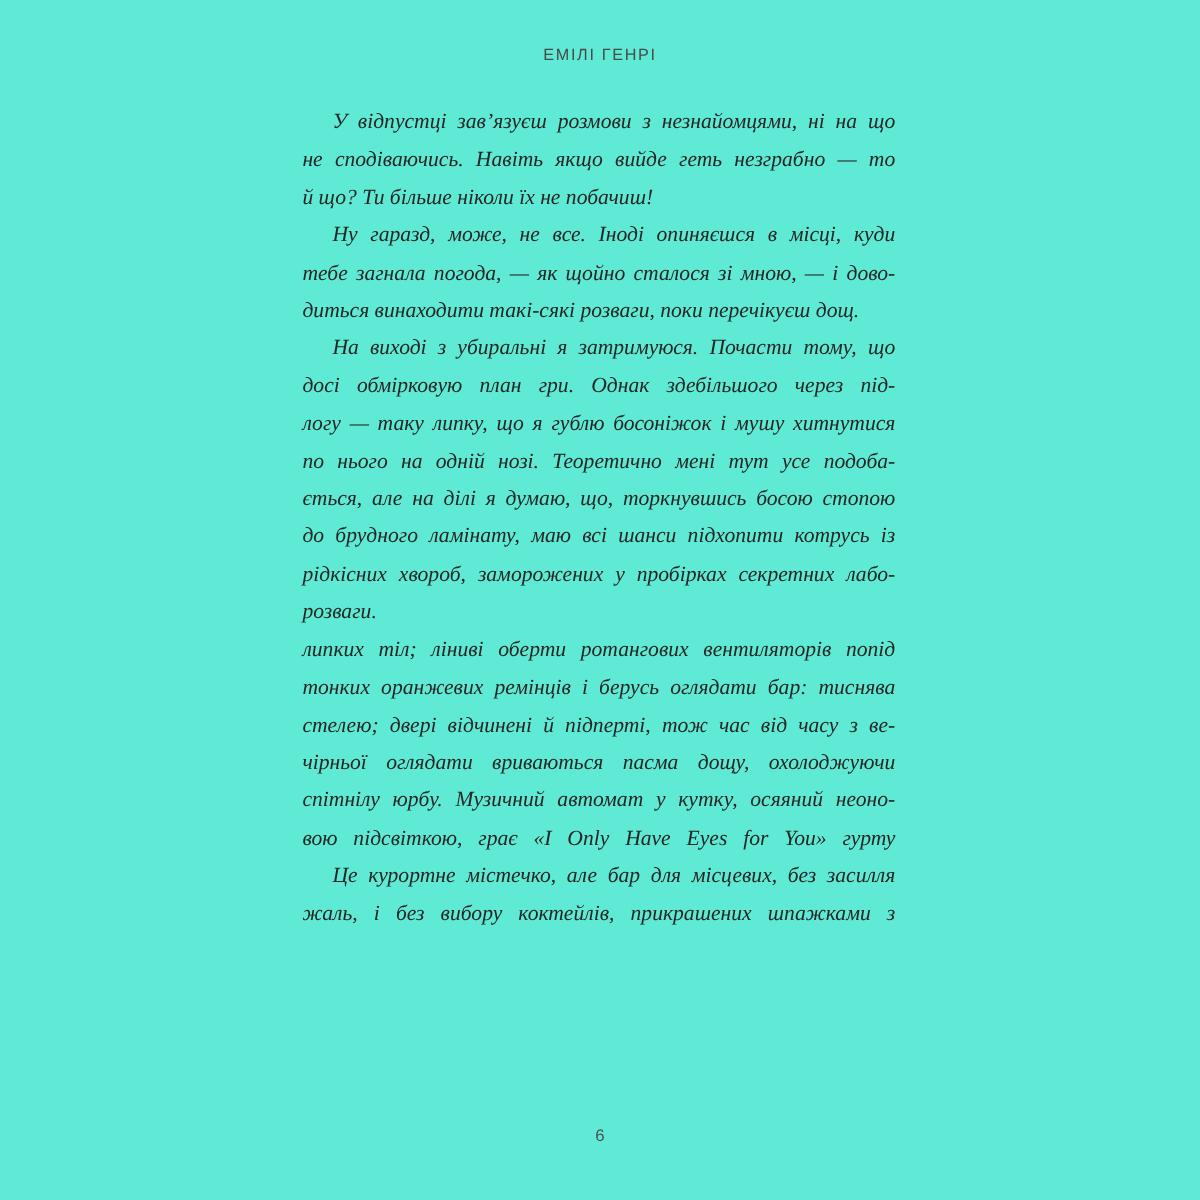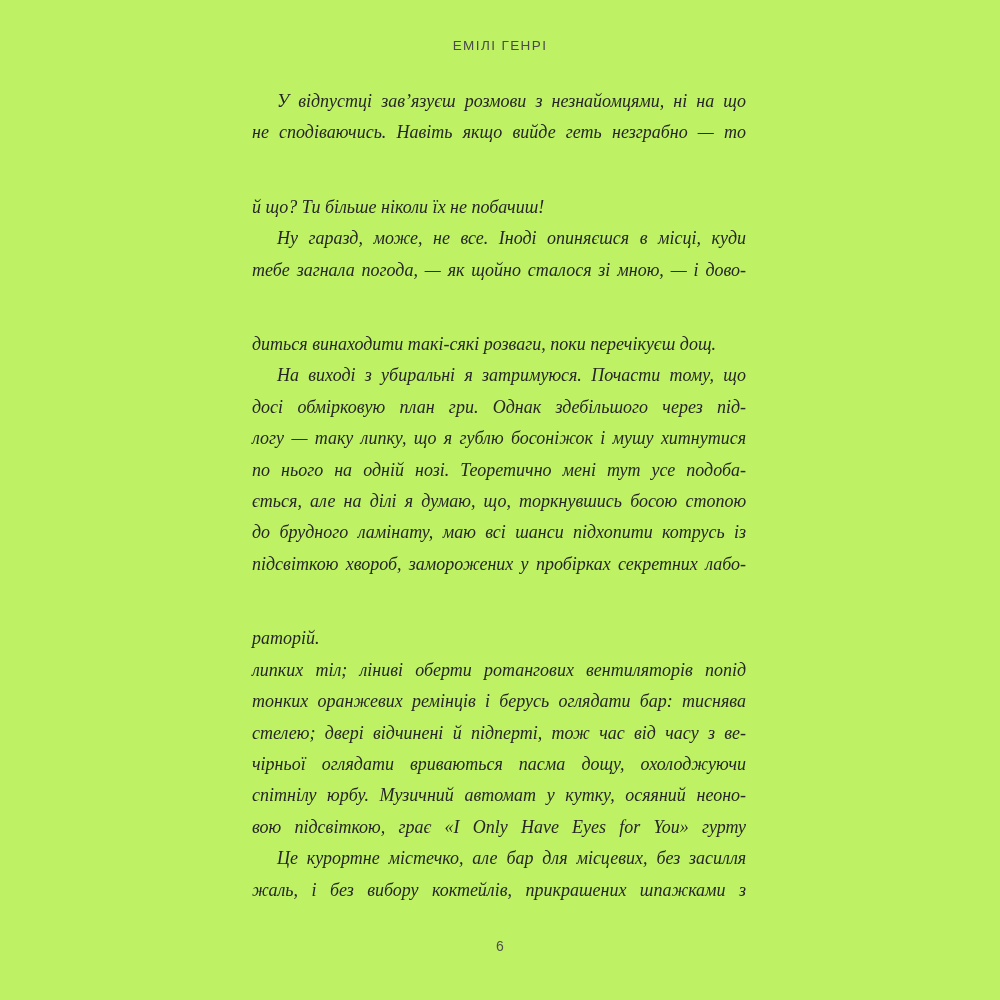--- a/index.html
+++ b/index.html
@@ -14,21 +14,21 @@
     overflow: hidden;
     font-family: "Liberation Serif", "DejaVu Serif", serif;
     color: #2b2b2b;
     -webkit-font-smoothing: antialiased;
   }
 
   .page {
     position: relative;
     width: 1000px;
     height: 1000px;
-    background: #bef264;
+    background: #5eead4;
   }
 
   
   .running-head {
     position: absolute;
     top: 38px;
     left: 0;
     width: 1000px;
     text-align: center;
     font-family: "Liberation Sans", "DejaVu Sans", sans-serif;
@@ -60,21 +60,20 @@
   .line {
     display: block;
     text-align: justify;
     text-align-last: justify;
     white-space: nowrap;
   }
   .line.last,
   .line.ragged {
     text-align: right;
     text-align-last: left;
-    margin-top: 43px;
   }
   .line .ind {
     display: inline-block;
     width: 25px;
   }
 
   
   .line:not(.last):not(.ragged) {
     white-space: normal;
     word-spacing: 0;
@@ -110,22 +109,22 @@
         <span class="line"><span><span>тебе</span><span class="gap"> </span><span>загнала</span><span class="gap"> </span><span>погода,</span><span class="gap"> </span><span>—</span><span class="gap"> </span><span>як</span><span class="gap"> </span><span>щойно</span><span class="gap"> </span><span>сталося</span><span class="gap"> </span><span>зі</span><span class="gap"> </span><span>мною,</span><span class="gap"> </span><span>—</span><span class="gap"> </span><span>і</span><span class="gap"> </span><span>дово-</span></span></span>
         <span class="line last"><span>диться винаходити такі-сякі розваги, поки перечікуєш дощ.</span></span>
       </p>
       <p class="para">
         <span class="line"><span class="ind"></span><span><span>На</span><span class="gap"> </span><span>виході</span><span class="gap"> </span><span>з</span><span class="gap"> </span><span>убиральні</span><span class="gap"> </span><span>я</span><span class="gap"> </span><span>затримуюся.</span><span class="gap"> </span><span>Почасти</span><span class="gap"> </span><span>тому,</span><span class="gap"> </span><span>що</span></span></span>
         <span class="line"><span><span>досі</span><span class="gap"> </span><span>обмірковую</span><span class="gap"> </span><span>план</span><span class="gap"> </span><span>гри.</span><span class="gap"> </span><span>Однак</span><span class="gap"> </span><span>здебільшого</span><span class="gap"> </span><span>через</span><span class="gap"> </span><span>під-</span></span></span>
         <span class="line"><span><span>логу</span><span class="gap"> </span><span>—</span><span class="gap"> </span><span>таку</span><span class="gap"> </span><span>липку,</span><span class="gap"> </span><span>що</span><span class="gap"> </span><span>я</span><span class="gap"> </span><span>гублю</span><span class="gap"> </span><span>босоніжок</span><span class="gap"> </span><span>і</span><span class="gap"> </span><span>мушу</span><span class="gap"> </span><span>хитнутися</span></span></span>
         <span class="line"><span><span>по</span><span class="gap"> </span><span>нього</span><span class="gap"> </span><span>на</span><span class="gap"> </span><span>одній</span><span class="gap"> </span><span>нозі.</span><span class="gap"> </span><span>Теоретично</span><span class="gap"> </span><span>мені</span><span class="gap"> </span><span>тут</span><span class="gap"> </span><span>усе</span><span class="gap"> </span><span>подоба-</span></span></span>
         <span class="line"><span><span>ється,</span><span class="gap"> </span><span>але</span><span class="gap"> </span><span>на</span><span class="gap"> </span><span>ділі</span><span class="gap"> </span><span>я</span><span class="gap"> </span><span>думаю,</span><span class="gap"> </span><span>що,</span><span class="gap"> </span><span>торкнувшись</span><span class="gap"> </span><span>босою</span><span class="gap"> </span><span>стопою</span></span></span>
         <span class="line"><span><span>до</span><span class="gap"> </span><span>брудного</span><span class="gap"> </span><span>ламінату,</span><span class="gap"> </span><span>маю</span><span class="gap"> </span><span>всі</span><span class="gap"> </span><span>шанси</span><span class="gap"> </span><span>підхопити</span><span class="gap"> </span><span>котрусь</span><span class="gap"> </span><span>із</span></span></span>
-        <span class="line"><span><span>підсвіткою</span><span class="gap"> </span><span>хвороб,</span><span class="gap"> </span><span>заморожених</span><span class="gap"> </span><span>у</span><span class="gap"> </span><span>пробірках</span><span class="gap"> </span><span>секретних</span><span class="gap"> </span><span>лабо-</span></span></span>
-        <span class="line last"><span>раторій.</span></span>
+        <span class="line"><span><span>рідкісних</span><span class="gap"> </span><span>хвороб,</span><span class="gap"> </span><span>заморожених</span><span class="gap"> </span><span>у</span><span class="gap"> </span><span>пробірках</span><span class="gap"> </span><span>секретних</span><span class="gap"> </span><span>лабо-</span></span></span>
+        <span class="line last"><span>розваги.</span></span>
       </p>
       <p class="para">
         <span class="line"><span><span>липких</span><span class="gap"> </span><span>тіл;</span><span class="gap"> </span><span>ліниві</span><span class="gap"> </span><span>оберти</span><span class="gap"> </span><span>ротангових</span><span class="gap"> </span><span>вентиляторів</span><span class="gap"> </span><span>попід</span></span></span>
         <span class="line"><span><span>тонких</span><span class="gap"> </span><span>оранжевих</span><span class="gap"> </span><span>ремінців</span><span class="gap"> </span><span>і</span><span class="gap"> </span><span>берусь</span><span class="gap"> </span><span>оглядати</span><span class="gap"> </span><span>бар:</span><span class="gap"> </span><span>тиснява</span></span></span>
         <span class="line"><span><span>стелею;</span><span class="gap"> </span><span>двері</span><span class="gap"> </span><span>відчинені</span><span class="gap"> </span><span>й</span><span class="gap"> </span><span>підперті,</span><span class="gap"> </span><span>тож</span><span class="gap"> </span><span>час</span><span class="gap"> </span><span>від</span><span class="gap"> </span><span>часу</span><span class="gap"> </span><span>з</span><span class="gap"> </span><span>ве-</span></span></span>
         <span class="line"><span><span>чірньої</span><span class="gap"> </span><span>оглядати</span><span class="gap"> </span><span>вриваються</span><span class="gap"> </span><span>пасма</span><span class="gap"> </span><span>дощу,</span><span class="gap"> </span><span>охолоджуючи</span></span></span>
         <span class="line"><span><span>спітнілу</span><span class="gap"> </span><span>юрбу.</span><span class="gap"> </span><span>Музичний</span><span class="gap"> </span><span>автомат</span><span class="gap"> </span><span>у</span><span class="gap"> </span><span>кутку,</span><span class="gap"> </span><span>осяяний</span><span class="gap"> </span><span>неоно-</span></span></span>
         <span class="line"><span><span>вою</span><span class="gap"> </span><span>підсвіткою,</span><span class="gap"> </span><span>грає</span><span class="gap"> </span><span>«I</span><span class="gap"> </span><span>Only</span><span class="gap"> </span><span>Have</span><span class="gap"> </span><span>Eyes</span><span class="gap"> </span><span>for</span><span class="gap"> </span><span>You»</span><span class="gap"> </span><span>гурту</span></span></span>
       </p>
       <p class="para">

